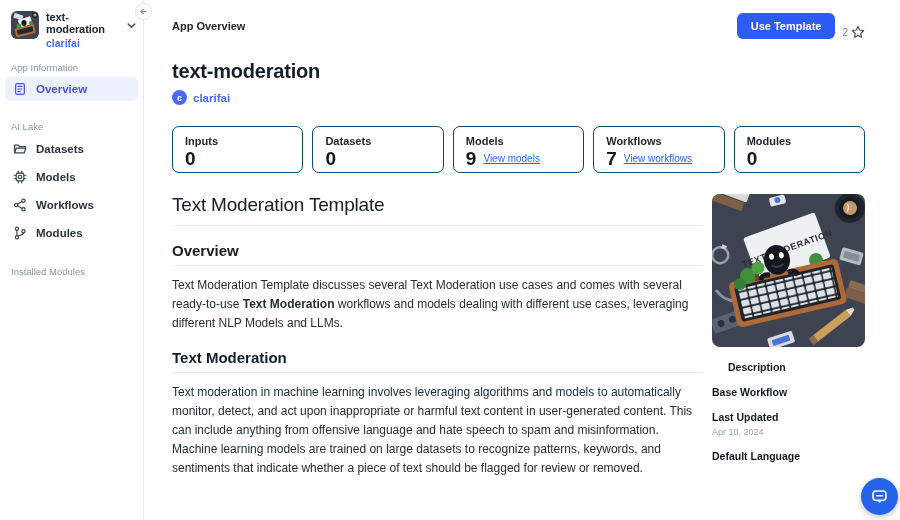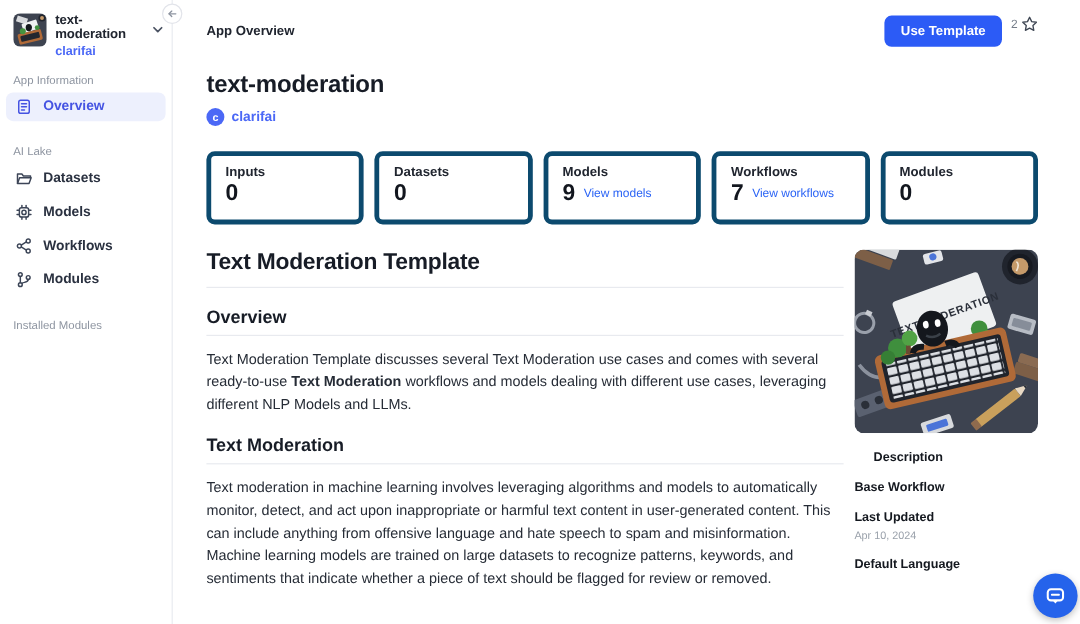--- a/index.html
+++ b/index.html
@@ -27,43 +27,43 @@
     color:#2f54eb; text-decoration:underline; cursor:pointer; }
 
   .collapse-btn { position:absolute; top:3px; left:135px; width:17px; height:17px; border-radius:50%;
     background:#fff; border:1px solid #e2e4ea; display:flex; align-items:center; justify-content:center;
     color:#8d94a0; font-size:9px; z-index:6; cursor:pointer; line-height:1; }
 
   
   .main { flex:1; padding:0 35px 0 28px; min-width:0; }
   .topbar { height:52px; display:flex; align-items:center; justify-content:space-between; }
   .topbar-title { font-size:11px; font-weight:700; color:#20252f; }
-  .topbar-right { display:flex; align-items:flex-start; gap:7px; }
+  .topbar-right { display:flex; align-items:flex-end; gap:7px; }
   .use-template-btn { background:#2c5bf6; color:#fff; border:none; border-radius:6px;
     font-size:11px; font-weight:700; padding:7px 14px; cursor:pointer; font-family:inherit; }
   .star-wrap { display:flex; align-items:center; gap:3px; cursor:pointer; }
   .star-count { font-size:10px; color:#757d89; }
   .star-icon { color:#3f4754; display:flex; }
 
   .page-title { font-size:20px; font-weight:700; color:#171c26; margin-top:8px; letter-spacing:-0.2px; }
   .owner-row { display:flex; align-items:center; gap:6px; margin-top:7px; }
   .owner-badge { width:15px; height:15px; border-radius:50%; background:#4b68f6; color:#fff;
     font-size:9px; font-weight:700; display:flex; align-items:center; justify-content:center; }
   .owner-name { font-size:11.5px; font-weight:600; color:#4b68f6; }
 
   .stats-row { display:flex; gap:9px; margin-top:21px; }
-  .stat-card { flex:1; border:4px solid #0c4a6e; border-radius:7px; padding:8px 12px; height:61px; }
+  .stat-card { flex:1; border:1px solid #0c4a6e; border-radius:7px; padding:8px 12px; height:47px; }
   .stat-label { font-size:11px; font-weight:600; color:#20252f; }
   .stat-value-row { display:flex; align-items:center; gap:7px; margin-top:2px; }
   .stat-value { font-size:19px; font-weight:700; color:#12161e; line-height:1; }
-  .stat-link { font-size:10px; color:#2a63f5; cursor:pointer;text-align:right; }
+  .stat-link { font-size:10px; color:#2a63f5; text-decoration:underline; cursor:pointer;text-align:right; }
 
   .content-row { display:flex; gap:9px; margin-top:21px; align-items:flex-start; }
   .article { flex:1; min-width:0; }
-  .article h1 { font-size:19px; font-weight:700; color:#171c26; padding-bottom:9px;
+  .article h1 { font-size:19px; font-weight:400; color:#171c26; padding-bottom:9px;
     border-bottom:1px solid #e8eaef; letter-spacing:-0.2px; }
   .article h2 { font-size:15px; font-weight:700; color:#171c26; margin-top:16px; padding-bottom:6px;
     border-bottom:1px solid #e8eaef; }
   .article p { font-size:12px; line-height:1.58; color:#262c36; margin-top:10px; }
 
   .aside { width:153px; min-width:153px; }
   .hero { width:153px; height:153px; border-radius:8px; overflow:hidden; display:block; }
   .aside-h { font-size:10.5px; font-weight:700; color:#14181f; }
   .aside-desc { font-size:9px; line-height:1.38; color:#9aa1ab; margin-top:4px; }
   .aside-val { font-size:9px; color:#9aa1ab; margin-top:4px; }

